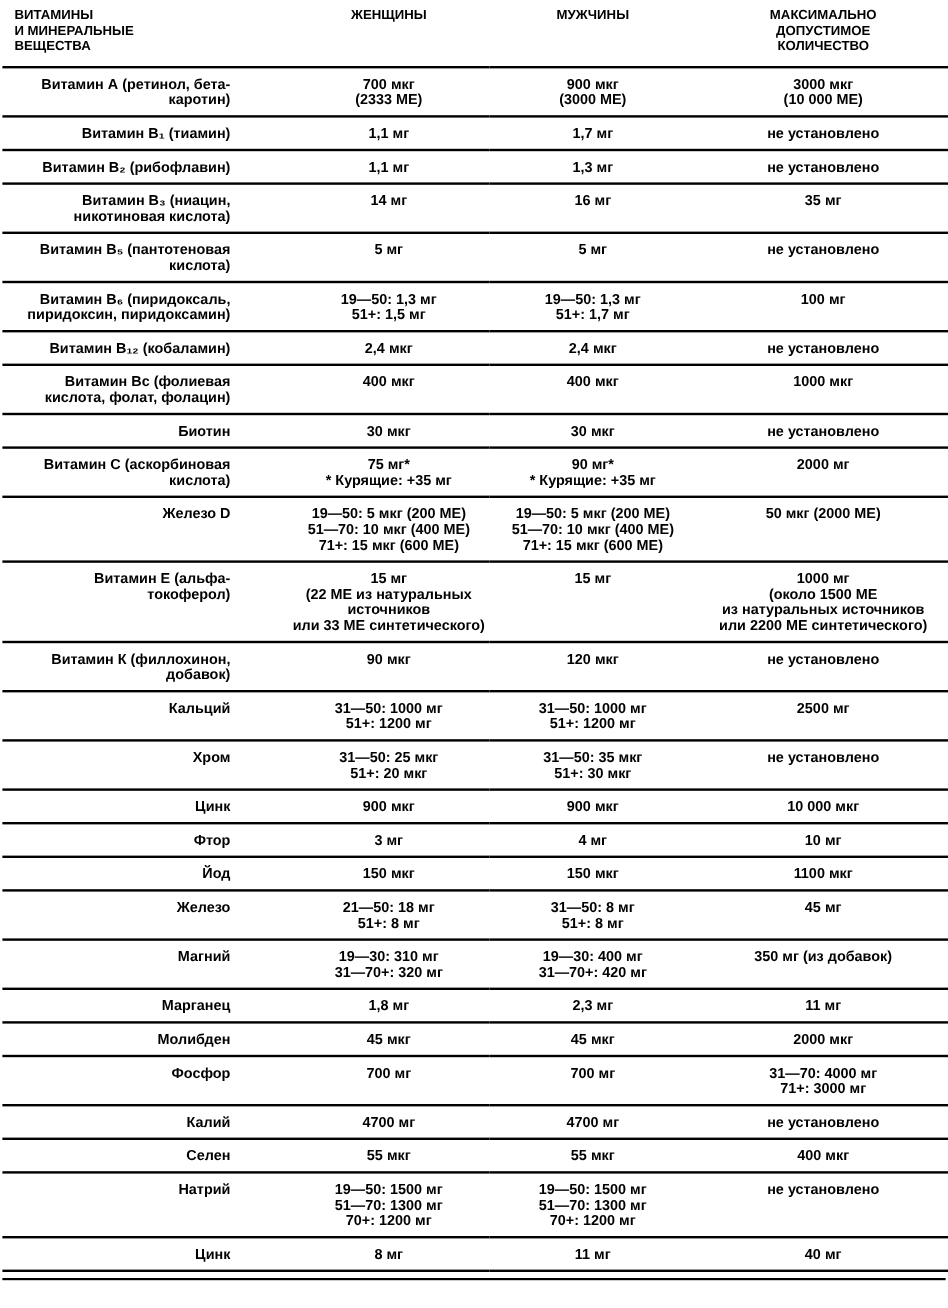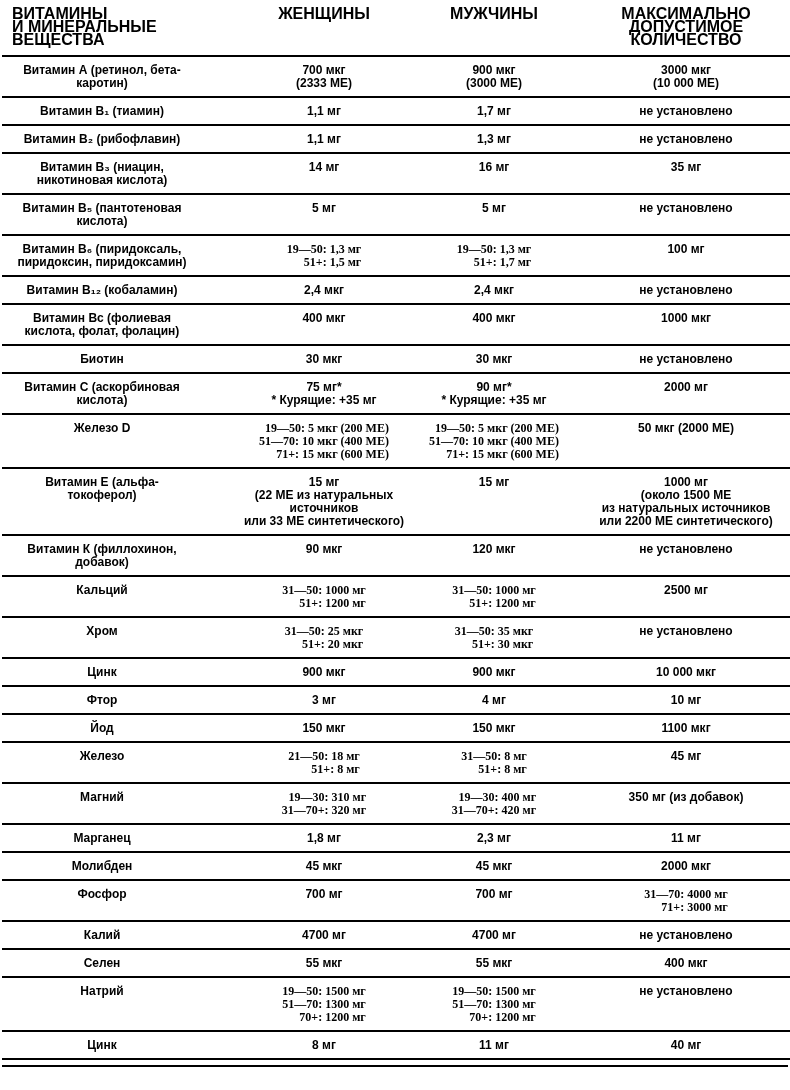--- a/index.html
+++ b/index.html
@@ -31,48 +31,47 @@
   col.c-women { width: 168px; }
   col.c-men   { width: 172px; }
   col.c-max   { width: 212px; }
 
   thead th {
     vertical-align: top;
     text-align: center;
     padding: 3px 2px 9px 2px;
     border-bottom: 2px solid #000;
     white-space: pre-line;
-    font-size: 16px;
+    font-size: 11px;
   }
   thead th.h-substances {
     text-align: left;
     padding-left: 10px;
   }
 
   tbody td {
     vertical-align: top;
     border-top: 2px solid #000;
     padding: 6.5px 3px;
   }
   td.name-cell {
-    text-align: center;
+    text-align: right;
     padding-left: 10px;
     padding-right: 48px;
   }
   td.value-cell {
     text-align: center;
   }
   .cell-lines {
     display: inline-block;
     white-space: pre-line;
     text-align: center;
   }
   .cell-lines.align-right {
-    text-align: right;
-    font-family: Liberation Serif, serif;
+    text-align: center;
   }
 </style>
 </head>
 <body>
 
 <div class="page">
   <div class="table-wrap">
     <table class="rda-table">
       <colgroup>
         <col class="c-name">

